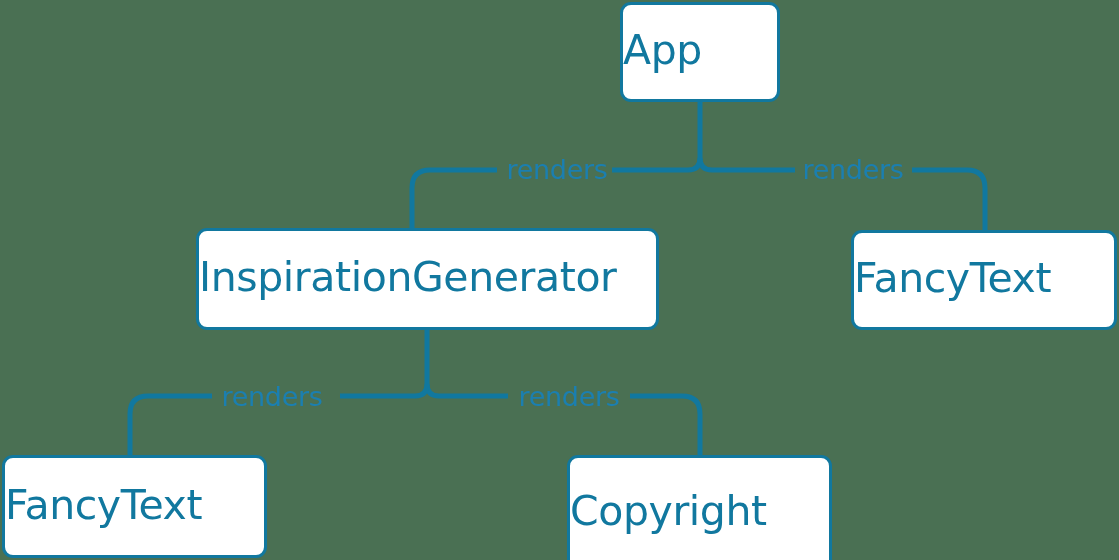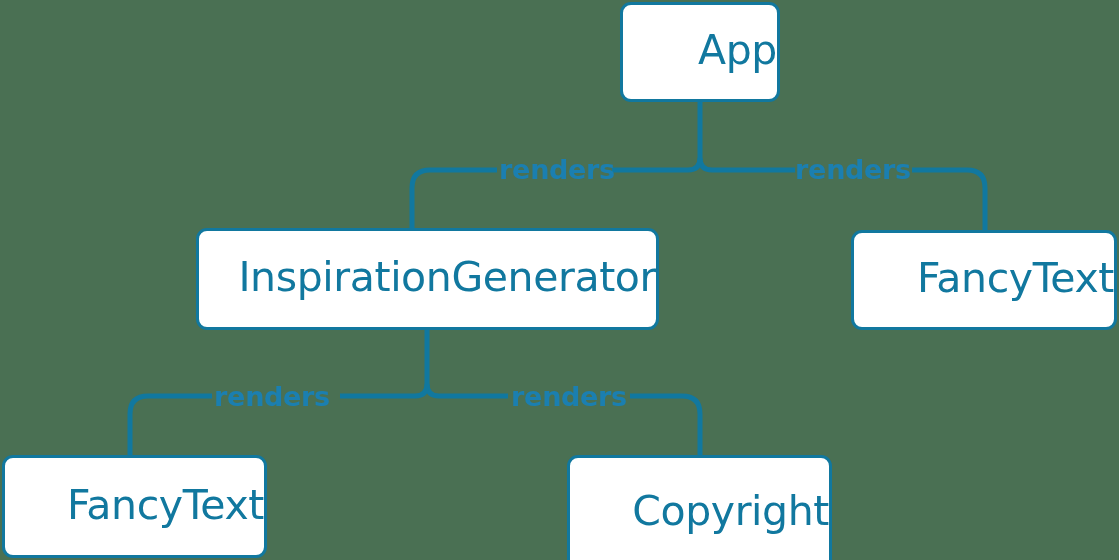--- a/index.html
+++ b/index.html
@@ -27,40 +27,40 @@
     height: 560px;
   }
   .node {
     position: absolute;
     box-sizing: border-box;
     background: #ffffff;
     border: 3px solid #11789f;
     border-radius: 11px;
     display: flex;
     align-items: center;
-    justify-content: flex-end;
+    justify-content: flex-start;
     color: #11789f;
     font-family: "DejaVu Sans", "Liberation Sans", sans-serif;
     font-size: 41px;
     font-weight: 400;
     letter-spacing: -0.4px;
     white-space: nowrap;
     z-index: 2;
   }
   .node-label {
     display: block;
     line-height: 1;
     padding-bottom: 3px;
   }
   .edge-label {
     position: absolute;
     color: #1b7fb0;
     font-family: "DejaVu Sans", "Liberation Sans", sans-serif;
     font-size: 27px;
-    font-weight: 700;
+    font-weight: 400;
     letter-spacing: -0.3px;
     white-space: nowrap;
     transform: translate(-50%, -50%);
     z-index: 3;
   }
 </style>
 </head>
 <body>
 
 <div id="diagram">
@@ -81,21 +81,21 @@
       <path d="M 212 396 L 148 396 Q 130 396 130 414 L 130 455"></path>
 
       <path d="M 630 396 L 682 396 Q 700 396 700 414 L 700 455"></path>
     </g>
   </svg>
 
   <div class="node" style="left:620px; top:2px; width:160px; height:100px;">
     <span class="node-label">App</span>
   </div>
 
-  <div class="node" style="left:196px; top:228px; width:463px; height:102px;padding-left:16px;">
+  <div class="node" style="left:196px; top:228px; width:463px; height:102px;">
     <span class="node-label">InspirationGenerator</span>
   </div>
 
   <div class="node" style="left:851px; top:230px; width:266px; height:100px;">
     <span class="node-label">FancyText</span>
   </div>
 
   <div class="node" style="left:2px; top:455px; width:265px; height:103px;">
     <span class="node-label">FancyText</span>
   </div>

